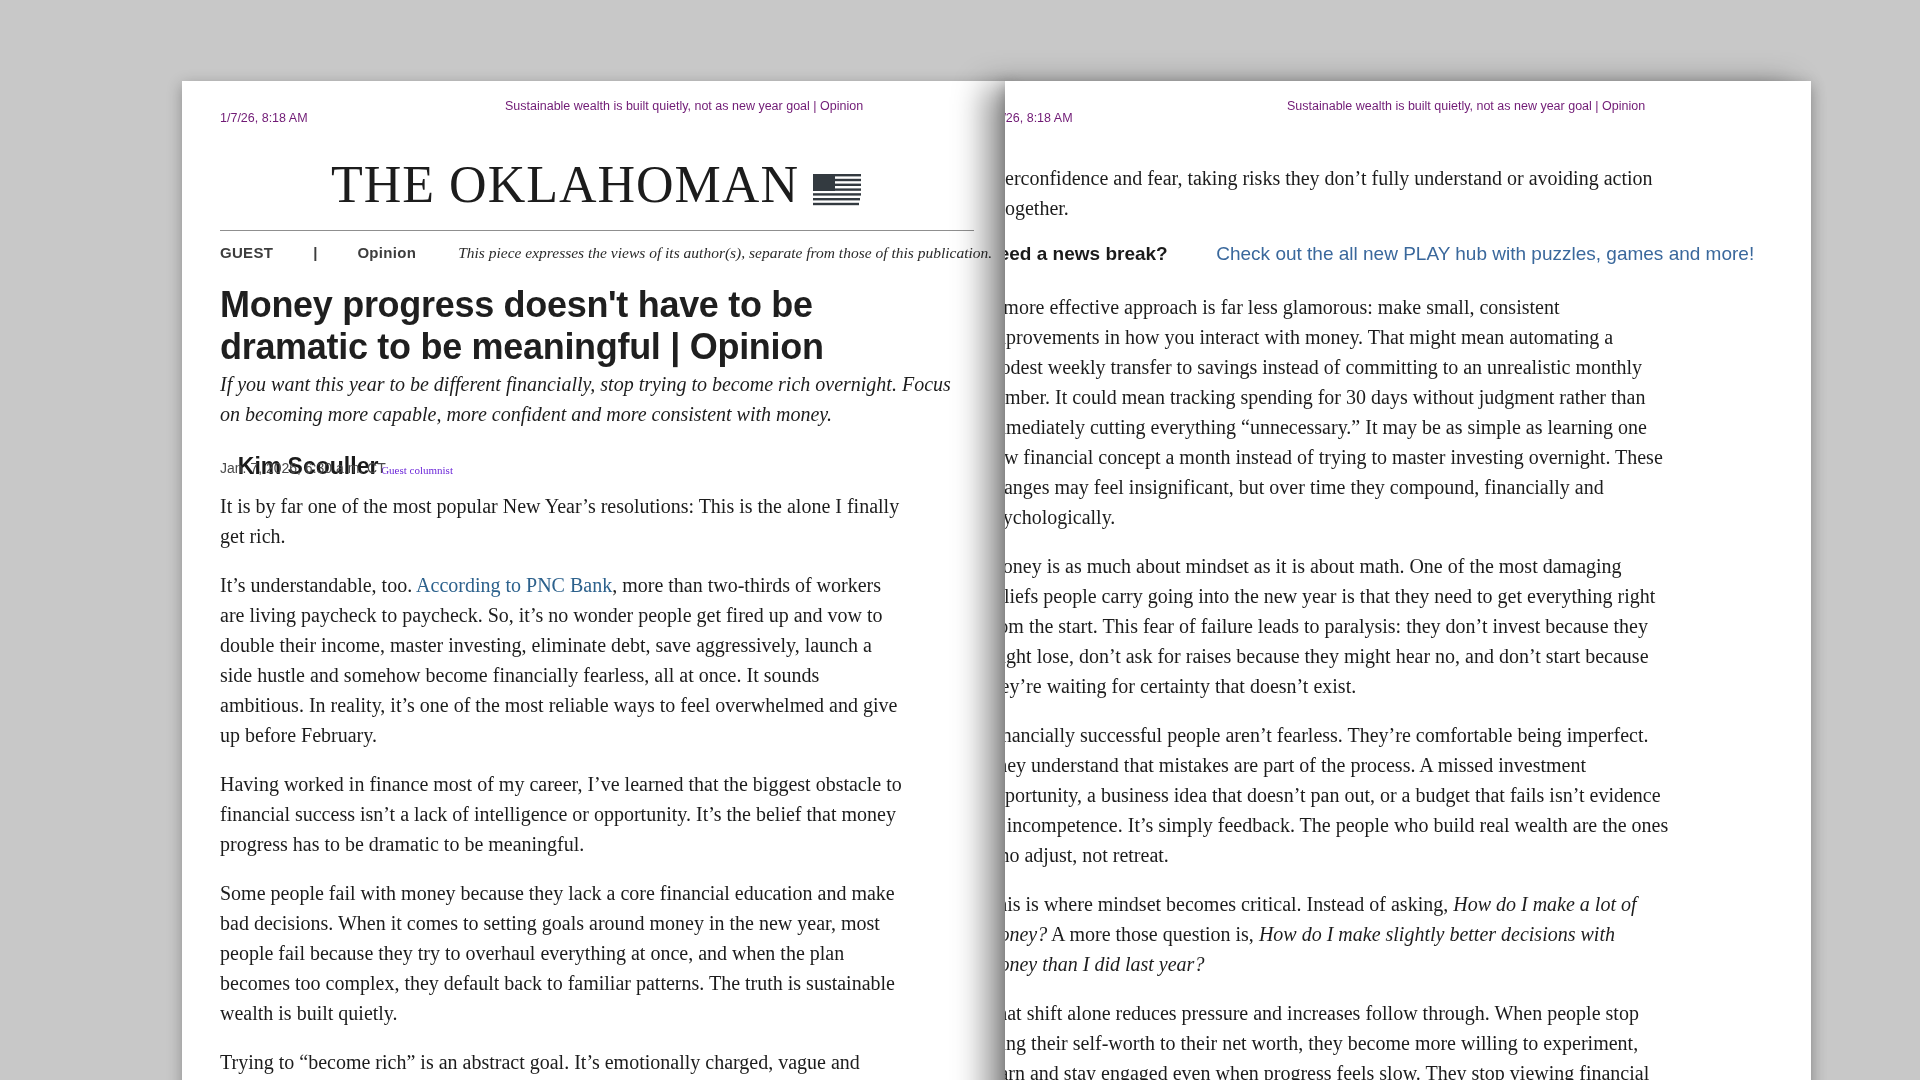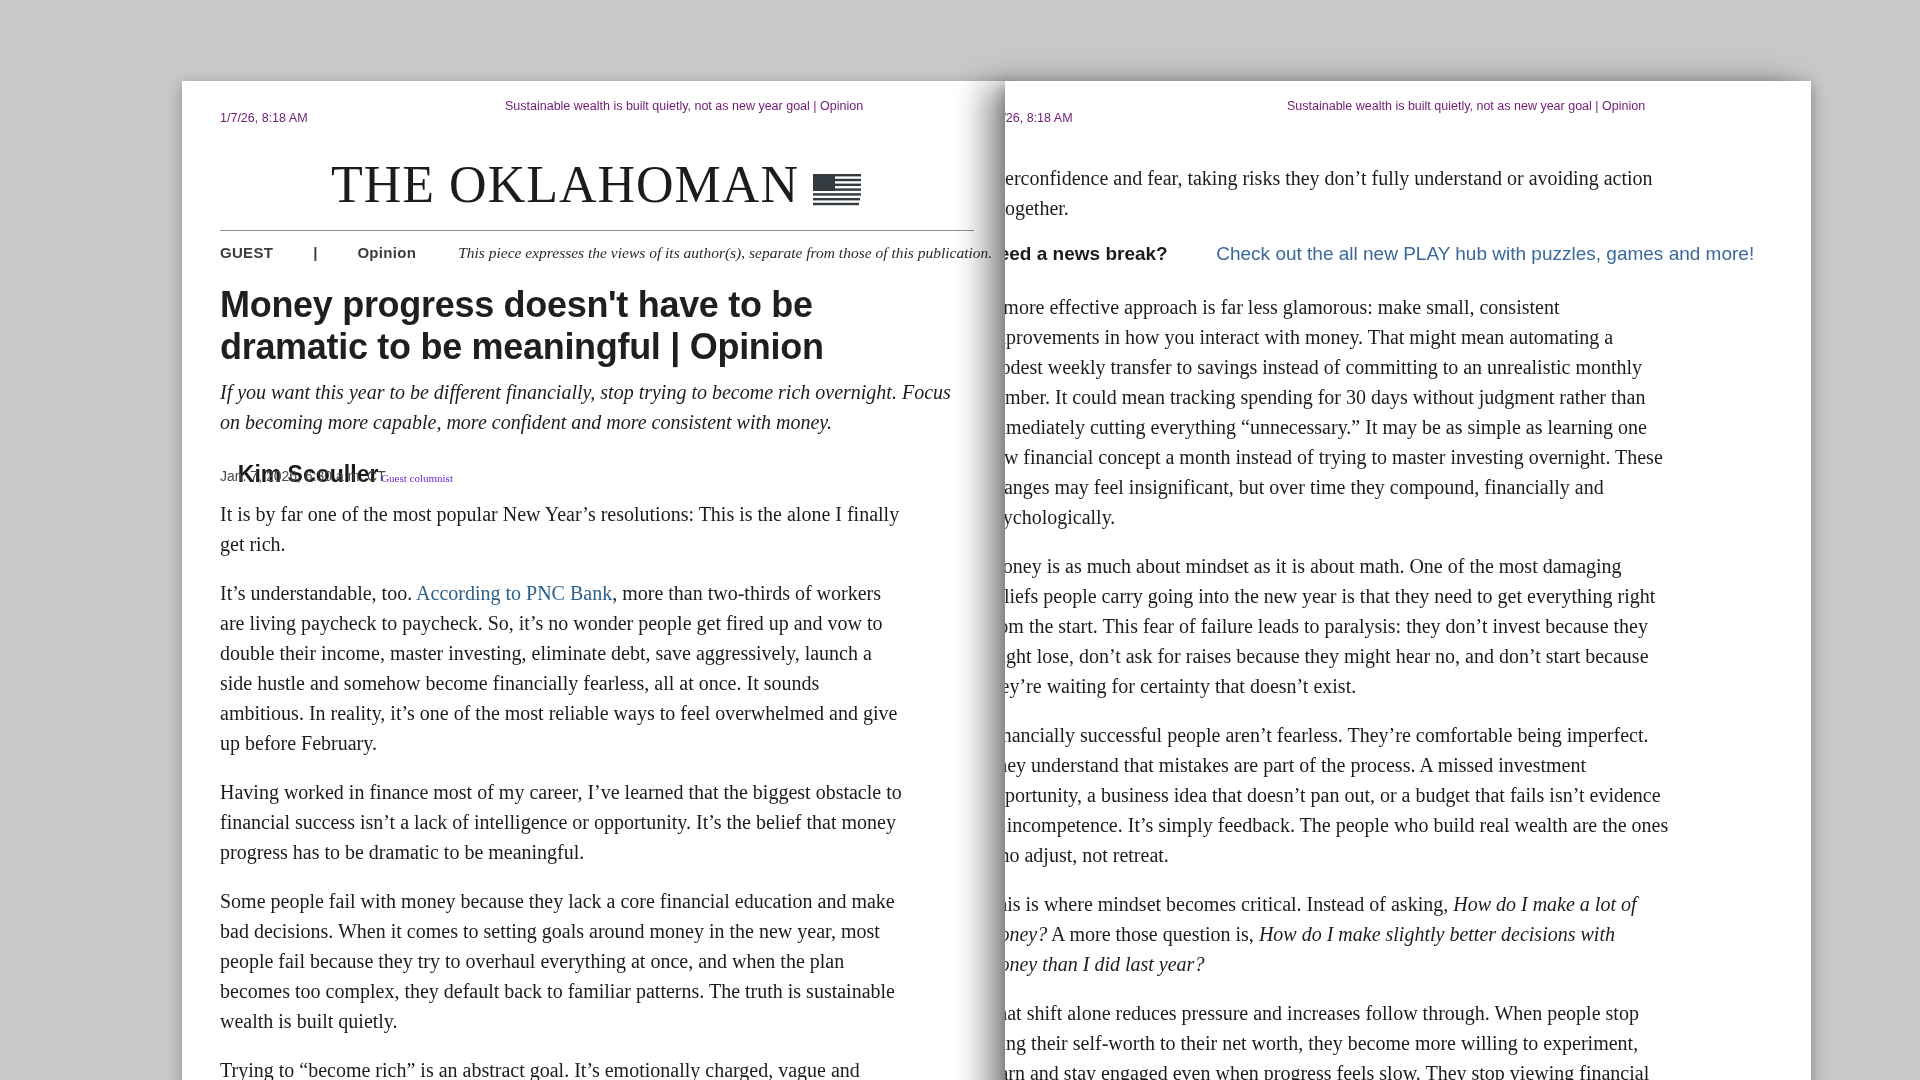--- a/index.html
+++ b/index.html
@@ -74,21 +74,21 @@
   .headline {
     margin-top: 22px;
     font-weight: bold;
     font-size: 36px;
     line-height: 42px;
     letter-spacing: -0.3px;
     color: #1f1f1f;
     white-space: pre;
   }
   .subhead {
-    margin-top: 9px;
+    margin-top: 1px;
     font-family: "Liberation Serif", serif;
     font-style: italic;
     font-size: 20px;
     line-height: 30px;
     color: #1c1c1c;
     white-space: pre;
   }
   .byline { margin-top: 6px; height: 22px; white-space: pre; }
   .byline .b-author { font-weight: bold; font-size: 23px; color: #1a1a1a; }
   .byline .b-role { font-family: "Liberation Serif", serif; font-size: 11px; color: #6d28d9; text-align: center; }

